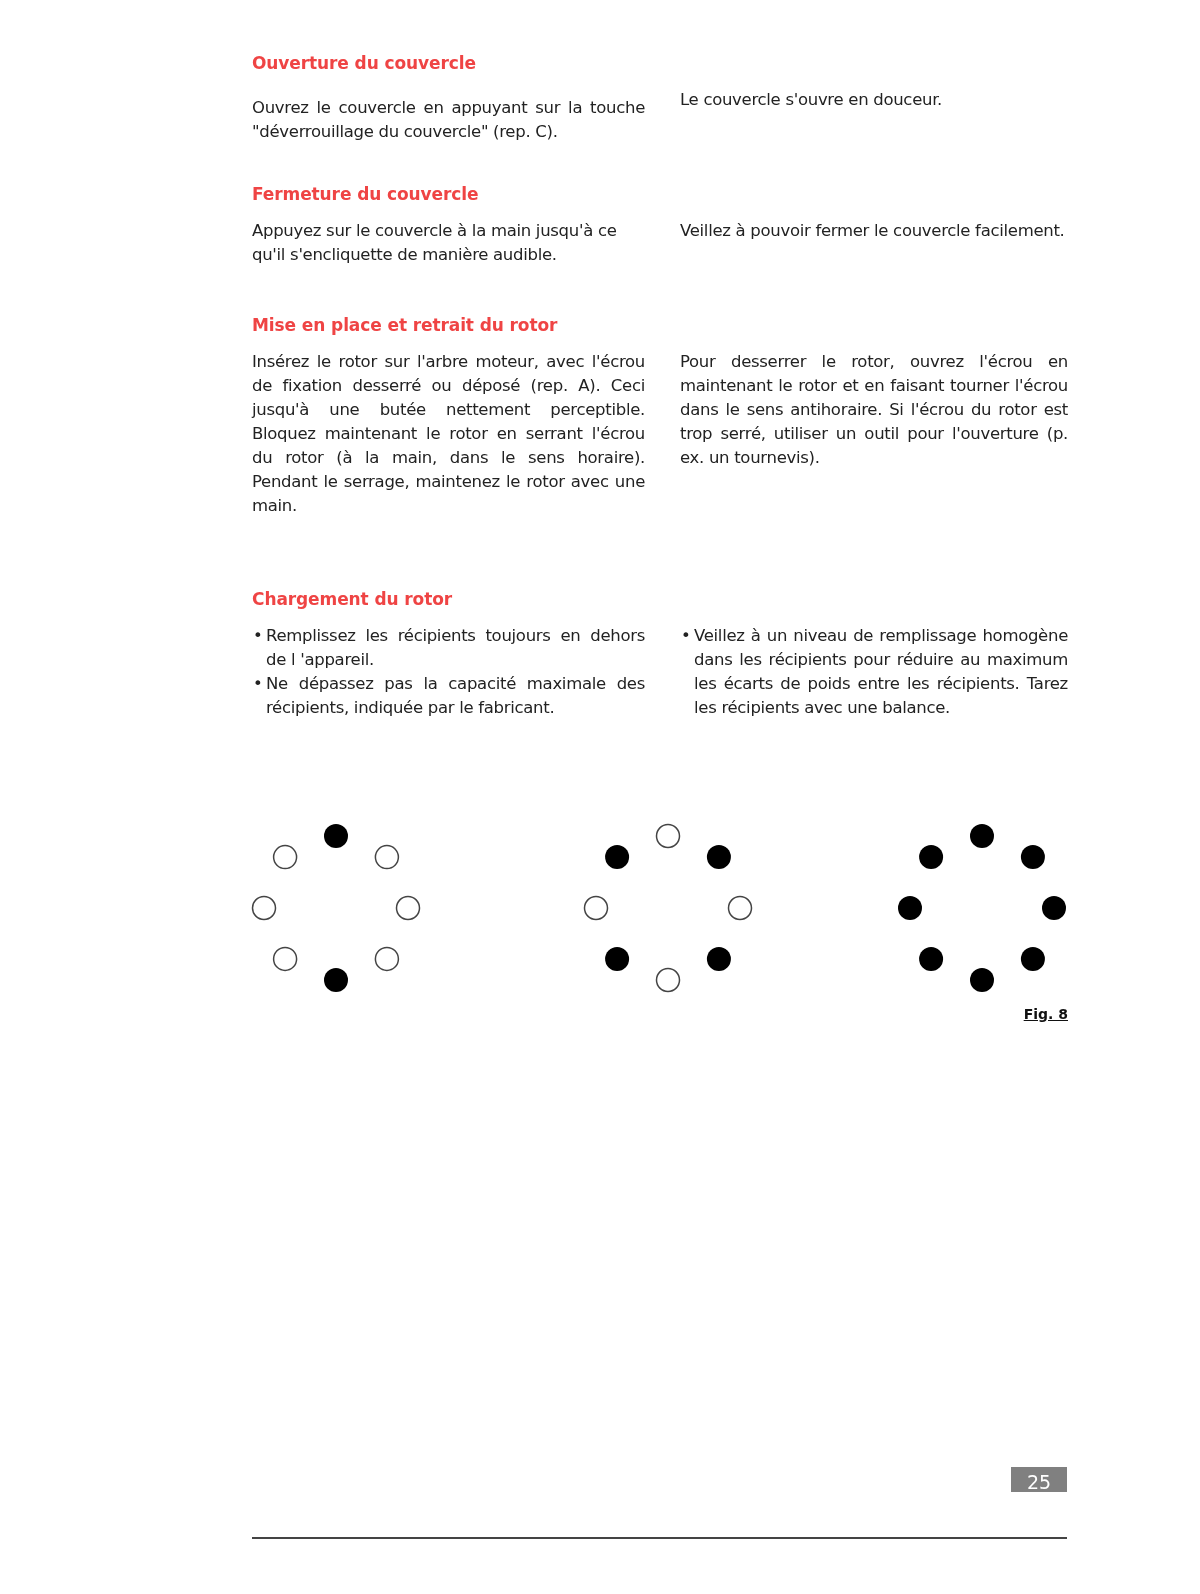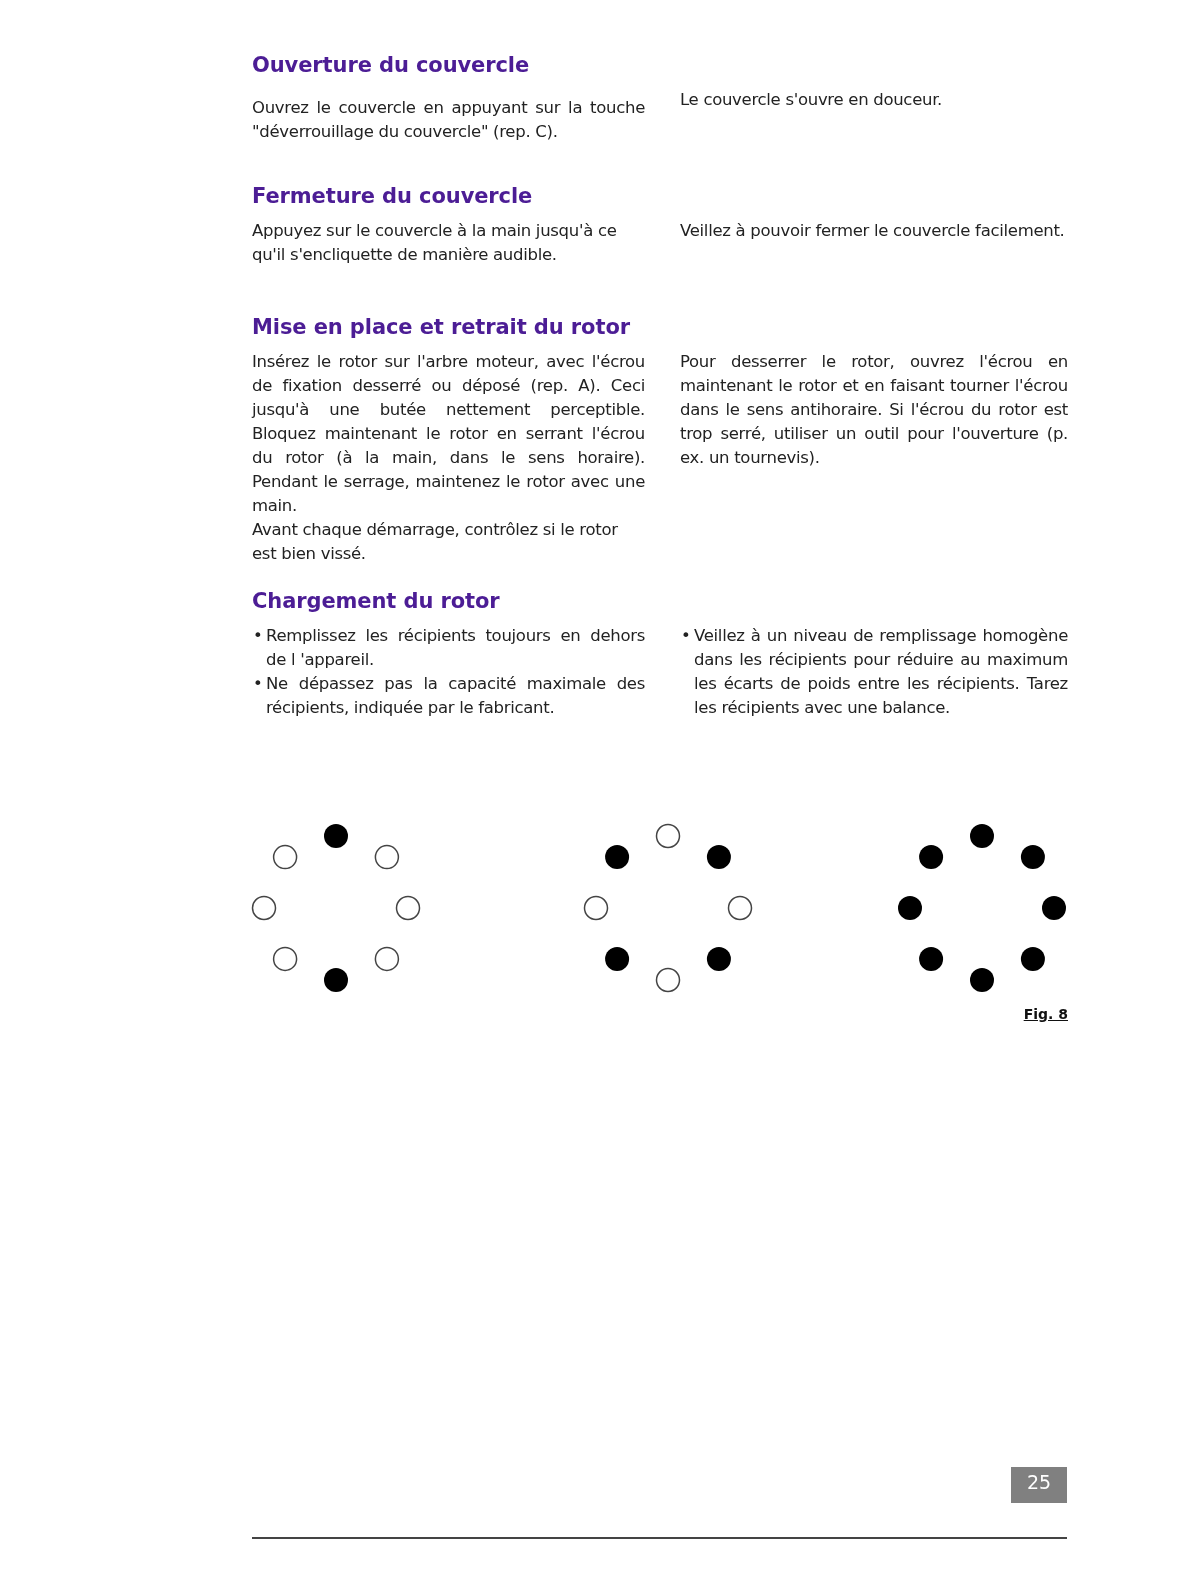--- a/index.html
+++ b/index.html
@@ -1,32 +1,32 @@
 <!DOCTYPE html>
 <html><head>
 <meta charset="utf-8">
 <style>
   html, body { margin: 0; padding: 0; background: #ffffff; }
   body { width: 1200px; height: 1594px; position: relative; overflow: hidden;
          font-family: "DejaVu Sans", sans-serif; color: #1a1a1a; }
-  .section-title { position: absolute; left: 252px; font-weight: bold; font-size: 21px;
-                   color: #4c1d95; letter-spacing: -0.1px; }
+  .section-title { position: absolute; left: 252px; font-weight: bold; font-size: 17px;
+                   color: #ef4444; letter-spacing: -0.1px; }
   .col { position: absolute; font-size: 16.5px; line-height: 24px; color: #222;
          letter-spacing: -0.3px; }
   .col-left { left: 252px; width: 393px; text-align: justify; }
   .col-right { left: 680px; width: 388px; text-align: justify; }
   .para { margin: 0; }
   ul.bullets { list-style: none; margin: 0; padding: 0; }
   ul.bullets li { position: relative; padding-left: 14px; text-align: justify; }
   ul.bullets li::before { content: "\2022"; position: absolute; left: 1px; top: 0; }
   .fig { position: absolute; top: 815px; }
   .fig svg { display: block; }
   .fig-label { position: absolute; top: 1006px; left: 1000px; width: 68px; text-align: right;
                font-weight: bold; font-size: 14px; color: #111; text-decoration: underline; }
-  .page-num { position: absolute; left: 1011px; top: 1467px; width: 56px; height: 36px;
+  .page-num { position: absolute; left: 1011px; top: 1467px; width: 56px; height: 25px;
               background: #808080; color: #ffffff; font-size: 19px; text-align: center;
               line-height: 31px; }
   .footer-rule { position: absolute; left: 252px; top: 1537px; width: 815px; height: 2px;
                  background: #444; }
 </style>
 </head>
 <body>
 
 <div class="section-title" style="top:53px">Ouverture du couvercle</div>
 <div class="col col-left" style="top:96px">
@@ -40,21 +40,20 @@
 <div class="col col-left" style="top:219px; text-align:left">
   <p class="para">Appuyez sur le couvercle à la main jusqu'à ce qu'il s'encliquette de manière audible.</p>
 </div>
 <div class="col col-right" style="top:219px; text-align:left">
   <p class="para">Veillez à pouvoir fermer le couvercle facilement.</p>
 </div>
 
 <div class="section-title" style="top:315px">Mise en place et retrait du rotor</div>
 <div class="col col-left" style="top:350px">
   <p class="para">Insérez le rotor sur l'arbre moteur, avec l'écrou de fixation desserré ou déposé (rep. A). Ceci jusqu'à une butée nettement perceptible. Bloquez maintenant le rotor en serrant l'écrou du rotor (à la main, dans le sens horaire). Pendant le serrage, maintenez le rotor avec une main.</p>
-  <p class="para" style="text-align:left">Avant chaque démarrage, contrôlez si le rotor est bien vissé.</p>
 </div>
 <div class="col col-right" style="top:350px">
   <p class="para">Pour desserrer le rotor, ouvrez l'écrou en maintenant le rotor et en faisant tourner l'écrou dans le sens antihoraire. Si l'écrou du rotor est trop serré, utiliser un outil pour l'ouverture (p. ex. un tournevis).</p>
 </div>
 
 <div class="section-title" style="top:589px">Chargement du rotor</div>
 <div class="col col-left" style="top:624px">
   <ul class="bullets">
     <li>Remplissez les récipients toujours en dehors de l 'appareil.</li>
     <li>Ne dépassez pas la capacité maximale des récipients, indiquée par le fabricant.</li>

